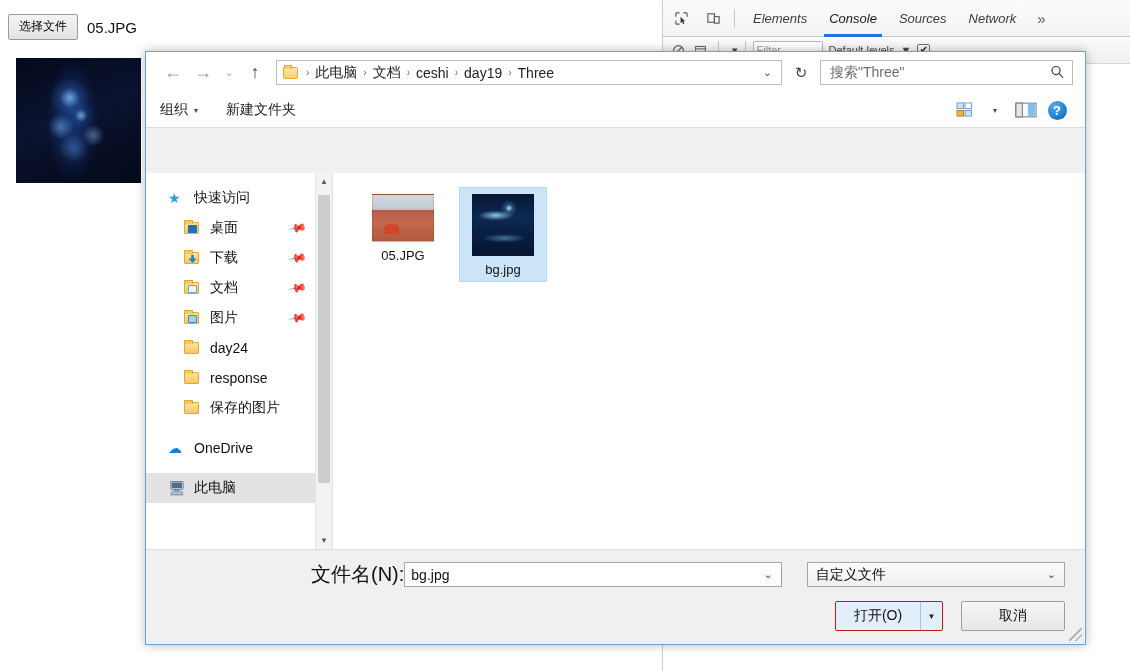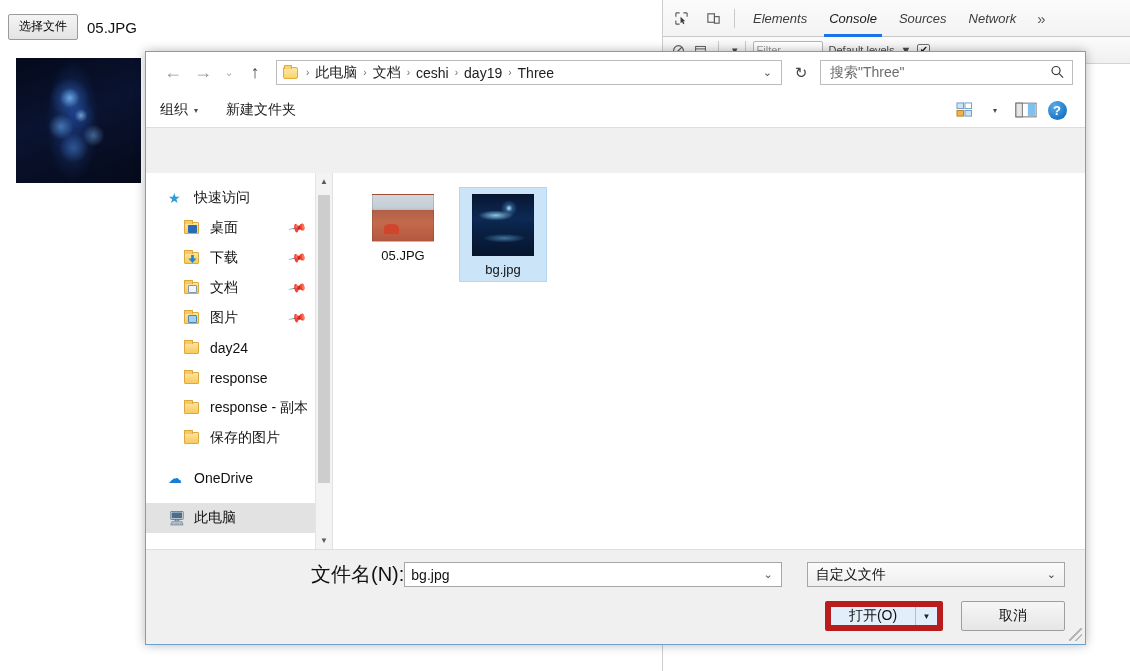--- a/index.html
+++ b/index.html
@@ -327,21 +327,21 @@
     font-size: 14px; color: #111;
   }
   #filetype-caret { margin-left: auto; padding: 0 8px; font-size: 11px; color: #444; }
 
   #btn-row {
     position: absolute; right: 20px; top: 51px;
     display: flex; align-items: center; gap: 18px;
   }
   #open-split {
     height: 30px; display: flex; align-items: stretch;
-    border: 6px solid #b91c1c;
+    border: 1px solid #b91c1c;
     background: #e2effa;
     border-radius: 2px;
   }
   #open-btn {
     width: 84px; display: flex; align-items: center; justify-content: center;
     font-size: 14px; color: #111;
   }
   #open-caret {
     width: 22px; display: flex; align-items: center; justify-content: center;
     border-left: 1px solid #9fc4e6; font-size: 8px; color: #222;
@@ -546,26 +546,20 @@
           <span class="side-label">day24</span>
         </div>
 
         <div class="side-row sub">
           <span class="side-ico">
               <span class="folder-ico"></span>
             </span>
           <span class="side-label">response</span>
         </div>
 
-        <div class="side-row sub">
-          <span class="side-ico">
-              <span class="folder-ico"></span>
-            </span>
-          <span class="side-label">response - 副本</span>
-        </div>
 
         <div class="side-row sub">
           <span class="side-ico">
               <span class="folder-ico"></span>
             </span>
           <span class="side-label">保存的图片</span>
         </div>
 
         <div class="side-row root" style="margin-top:10px">
           <span class="side-ico">

